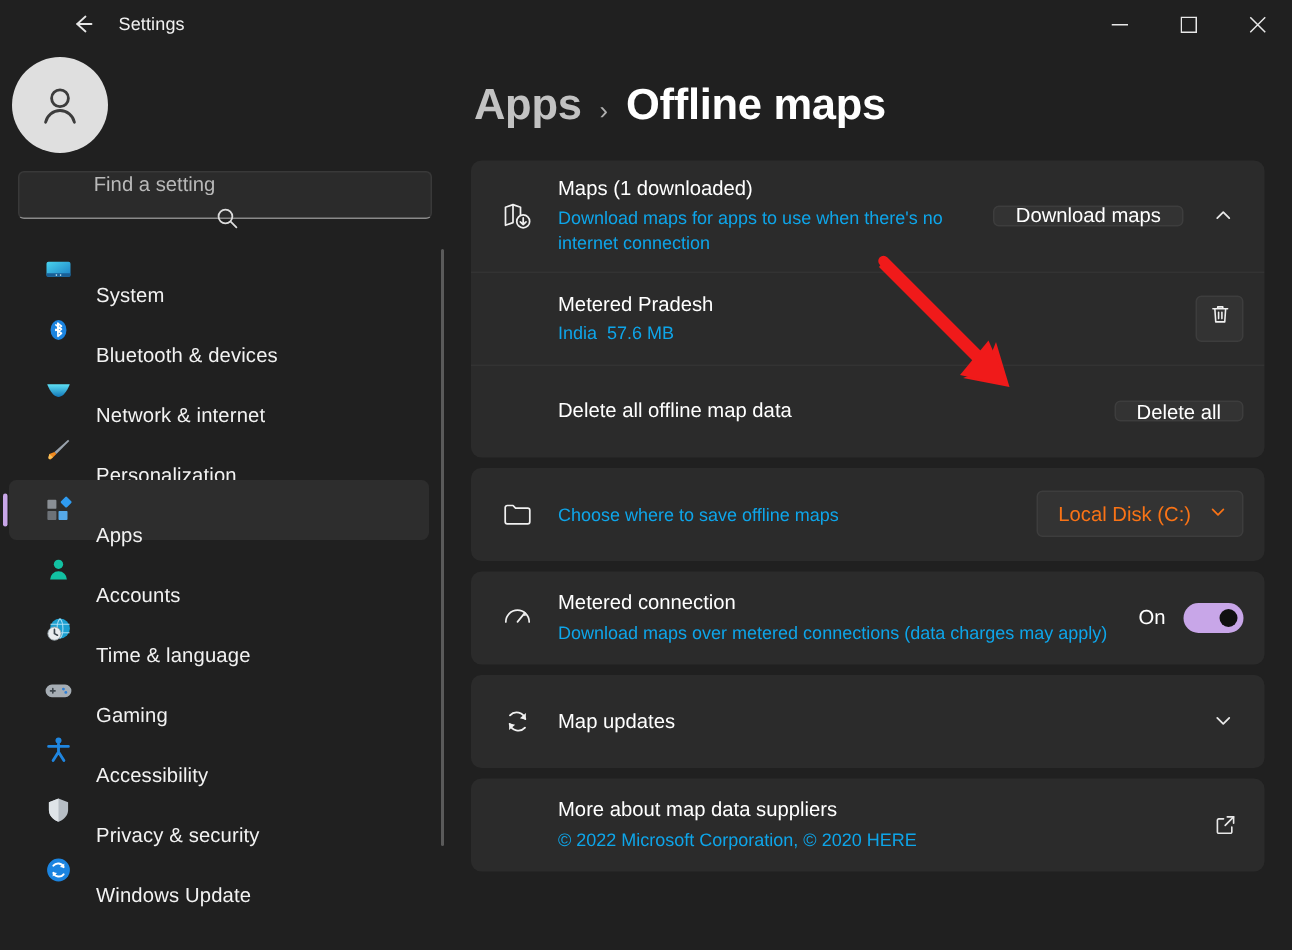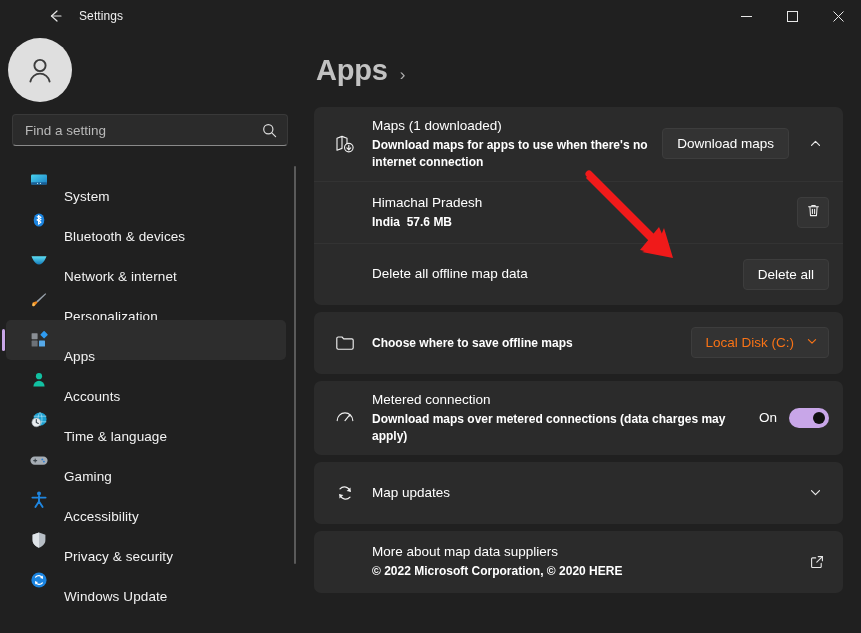--- a/index.html
+++ b/index.html
@@ -40,21 +40,21 @@
   .profile { padding:6px 0 0 6px; }
   .avatar {
     width:64px; height:64px; border-radius:50%;
     background:#dfdfdf; display:flex; align-items:center; justify-content:center;
     margin-left:2px;
   }
   .search-wrap { padding:12px 12px 0 12px; }
   .search-box {
     height:32px; background:#2b2b2b; border:1px solid #393939;
     border-bottom:1px solid #8a8a8a; border-radius:4px;
-    display:flex; align-items:center; padding:0 10px 0 12px; gap:8px;
+    display:flex; align-items:center; padding:0 10px 0 12px; gap:8px;flex-direction:column;
   }
   .search-input {
     flex:1; background:transparent; border:none; outline:none;
     color:#cfcfcf; font-size:13.5px; font-family:inherit;
   }
   .search-input::placeholder { color:#b9b9b9; }
   .search-icon { color:#dcdcdc; display:flex; }
 
   .nav { margin-top:14px; padding:0 6px 0 0; flex:1; overflow:hidden; position:relative; }
   .nav-item {
@@ -81,28 +81,28 @@
   .crumb-sep { font-size:17px; color:#b0b0b0; }
   .crumb-current { font-size:29px; color:#ffffff; font-weight:600; letter-spacing:-.2px; }
 
   .cards { display:flex; flex-direction:column; gap:7px; }
   .card { background:#2b2b2b; border-radius:7px; overflow:hidden; }
   .row { display:flex; align-items:center; padding:0 14px; min-height:62px; }
   .row + .row { border-top:1px solid #333333; }
   .row-icon { width:34px; flex:0 0 34px; display:flex; align-items:center; justify-content:center; color:#f0f0f0; }
   .row-text { flex:1; min-width:0; padding:10px 0 10px 10px; }
   .row-title { font-size:13.5px; color:#ffffff; line-height:1.35; }
-  .row-sub { font-size:12px; color:#ffffff; line-height:1.4; margin-top:2px; max-width:420px;font-weight:bold; }
+  .row-sub { font-size:12px; color:#0ea5e9; line-height:1.4; margin-top:2px; max-width:420px; }
   .row-sub.wide { max-width:560px; }
   .row-right { display:flex; align-items:center; gap:12px; padding-left:10px; }
 
   .btn {
     background:#333333; border:1px solid #3d3d3d; border-radius:4px;
     color:#ffffff; font-size:13.5px; font-family:inherit;
-    padding:0 14px; height:31px; display:flex; align-items:center; justify-content:center;
+    padding:0 14px; height:14px; display:flex; align-items:center; justify-content:center;
     white-space:nowrap;
   }
   .icon-btn {
     width:32px; height:31px; background:#333333; border:1px solid #3d3d3d;
     border-radius:4px; display:flex; align-items:center; justify-content:center; color:#f0f0f0;
   }
   .chevron-btn {
     width:28px; height:28px; display:flex; align-items:center; justify-content:center; color:#e8e8e8;
   }
   .select {
@@ -323,20 +323,21 @@
 
         <div class="nav-scrollbar"></div>
       </div>
     </div>
 
     <div class="main">
 
       <div class="breadcrumb">
         <span class="crumb-apps">Apps</span>
         <span class="crumb-sep">›</span>
+        <span class="crumb-current">Offline maps</span>
       </div>
 
       <div class="cards">
 
         <div class="card">
 
           <div class="row">
             <span class="row-icon">
               <svg width="22" height="22" viewBox="0 0 22 22" fill="none" stroke="currentColor" stroke-width="1.15">
                 <path d="M3 5.2 L8 3.4 V15.4 L3 17.2 Z" stroke-linejoin="round"></path>
@@ -354,21 +355,21 @@
               <div class="chevron-btn">
                 <svg width="13" height="13" viewBox="0 0 13 13" fill="none" stroke="currentColor" stroke-width="1.2">
                   <path d="M2.5 8.4 L6.5 4.4 L10.5 8.4" stroke-linecap="round" stroke-linejoin="round"></path>
                 </svg>
               </div>
             </div>
           </div>
 
           <div class="row no-icon">
             <div class="row-text">
-              <div class="row-title">Himachal Pradesh</div>
+              <div class="row-title">Metered Pradesh</div>
               <div class="row-sub">
                 <span>India</span>&nbsp;&nbsp;<span>57.6 MB</span>
               </div>
             </div>
             <div class="row-right">
               <div class="icon-btn">
                 <span>
                   <svg width="15" height="15" viewBox="0 0 15 15" fill="none" stroke="currentColor" stroke-width="1.05">
                     <path d="M2.6 3.8 H12.4" stroke-linecap="round"></path>
                     <path d="M5.8 3.8 V2.6 H9.2 V3.8" stroke-linejoin="round"></path>

